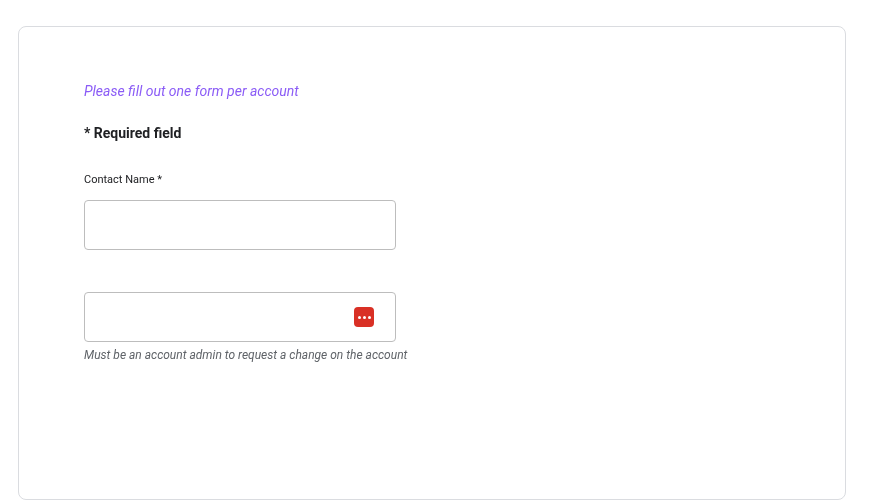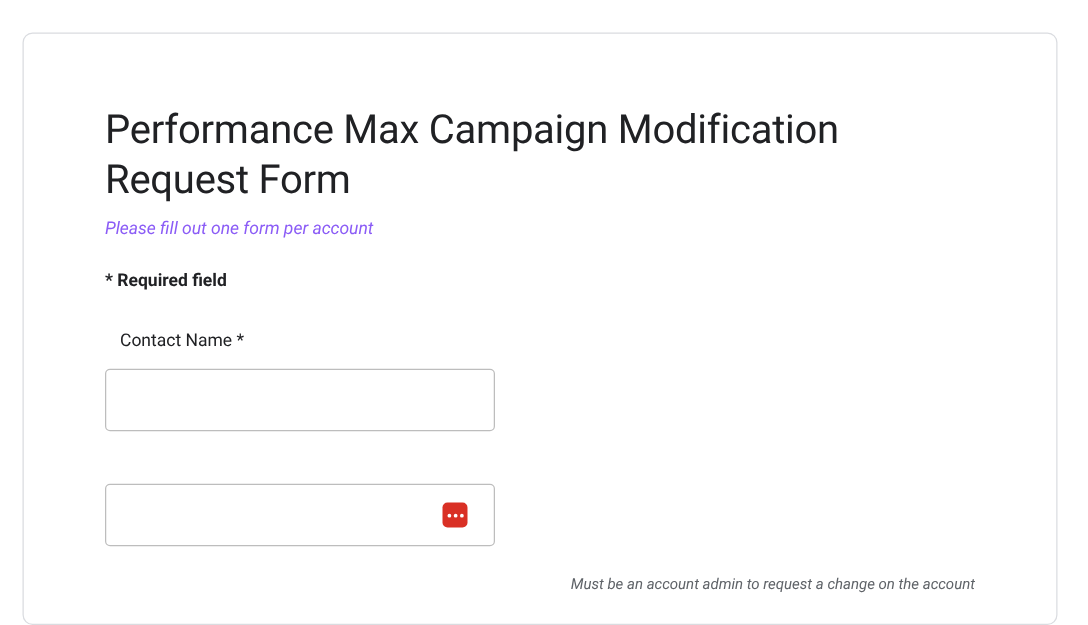--- a/index.html
+++ b/index.html
@@ -40,46 +40,44 @@
     .required-note {
       font-size: 14px;
       color: #202124;
       margin-bottom: 32px;
       font-weight: bold;
     }
     .field {
       margin-bottom: 42px;
     }
     .label {
-      font-size: 14px;
+      font-size: 11px;
       color: #202124;
       display: block;
       margin-bottom: 14px;
-      margin-left: 12px;
     }
     .input-wrap {
       position: relative;
       width: 312px;
     }
     .text-input {
       width: 312px;
       height: 50px;
       border: 1px solid #bdbdbd;
       border-radius: 4px;
       padding: 10px 14px;
       font-size: 16px;
       outline: none;
       background: #fff;
     }
     .helper {
       font-style: italic;
       font-size: 12px;
       color: #5f6368;
-      margin-top: 23px;
-      text-align: right;
+      margin-top: 6px;
     }
     .pw-icon {
       position: absolute;
       right: 22px;
       top: 50%;
       transform: translateY(-50%);
       width: 20px;
       height: 20px;
       background: #d93025;
       border-radius: 4px;
@@ -92,21 +90,20 @@
       width: 3px;
       height: 3px;
       background: #fff;
       border-radius: 50%;
     }
   </style>
 </head>
 <body>
 
 <div class="card">
-  <h1 class="title">Performance Max Campaign Modification Request Form</h1>
   <p class="subtitle">Please fill out one form per account</p>
   <p class="required-note">* Required field</p>
 
   <div class="field">
     <label class="label">Contact Name *</label>
     <div class="input-wrap">
       <input type="text" class="text-input" value="" style="">
     </div>
   </div>
 

